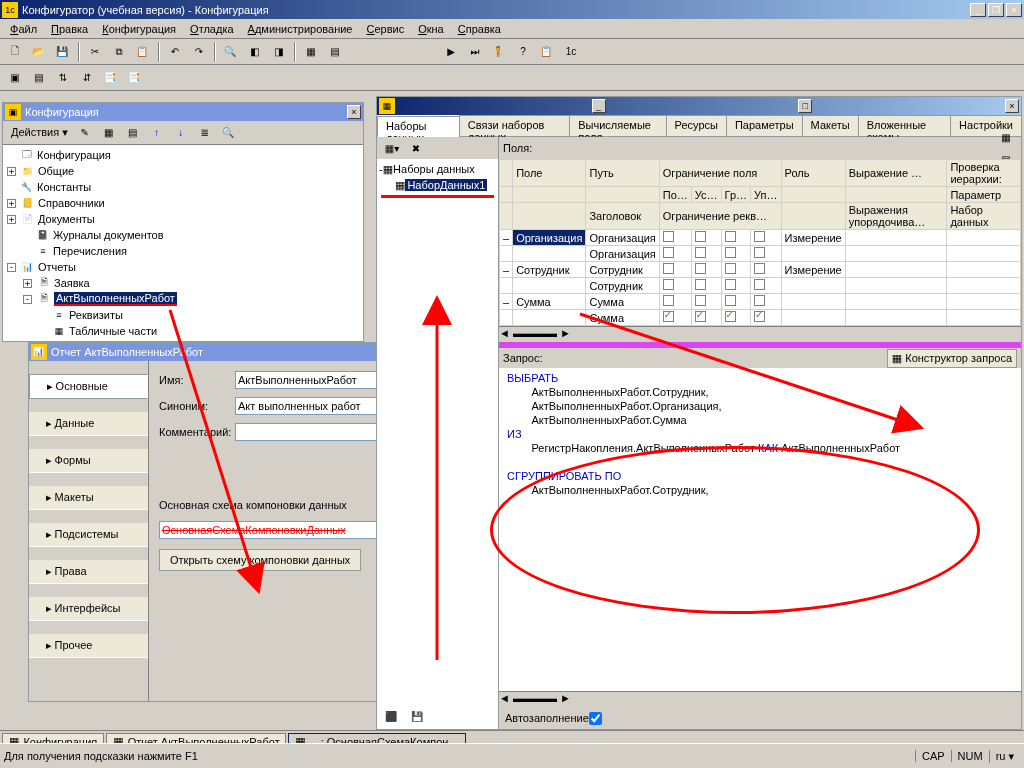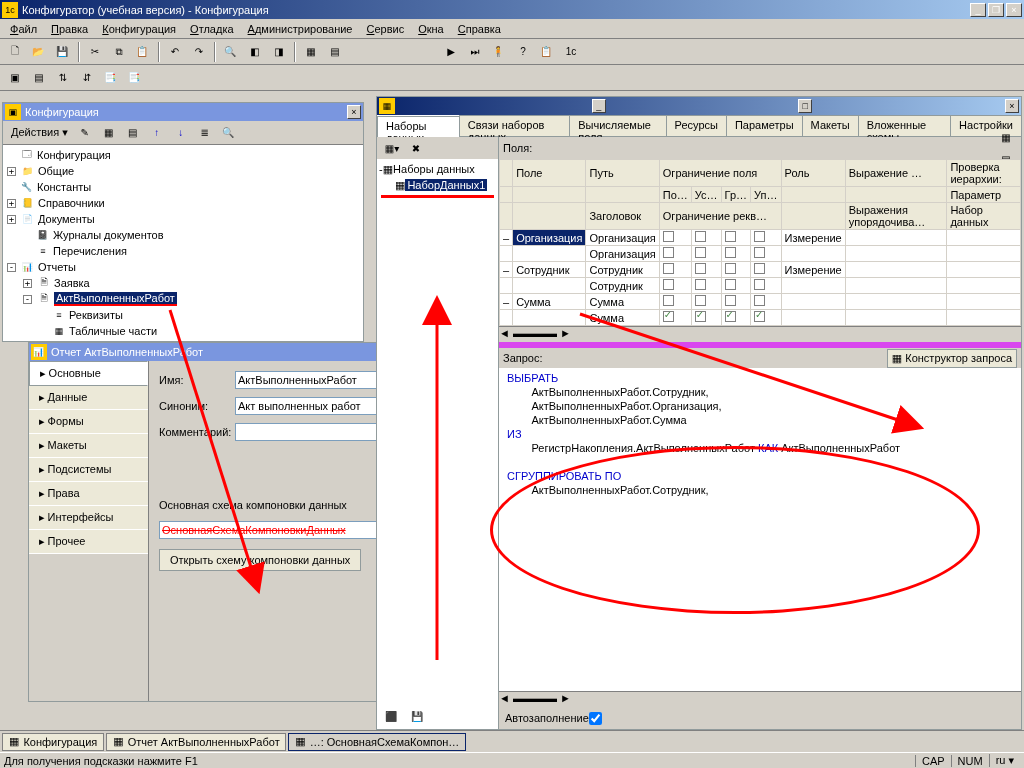--- a/index.html
+++ b/index.html
@@ -41,21 +41,21 @@
 .tree-row .exp { width:12px; text-align:center; font-family:monospace; color:#000;}
 .tree-row .exp.box { border:1px solid #808080; width:9px; height:9px; line-height:7px; font-size:9px; margin:0 2px;}
 .tree-row .ticon { width:16px; height:14px; margin:0 2px; display:flex;align-items:center;justify-content:center; font-size:9px;}
 .tree-row.sel span.lbl { background:#0a246a; color:#fff; padding:0 2px;}
 .red-underline { border-bottom:2px solid red;}
 
 
 .rpt-win { left:28px; top:250px; width:460px; height:360px; z-index:2;}
 .rpt-body { display:flex; height:calc(100% - 18px); background:#d4d0c8;}
 .rpt-tabs { width:120px; background:#d4d0c8; border-right:1px solid #808080;}
-.rpt-tab { padding:5px 10px; background:#ece9d8; border-bottom:1px solid #fff; cursor:default;}
+.rpt-tab { padding:5px 17px; background:#ece9d8; border-bottom:1px solid #fff; cursor:default;margin-top:13px;}
 .rpt-tab.active { background:#fff; font-weight:normal; border:1px solid #919b9c; border-right:1px solid #fff;}
 .rpt-form { flex:1; padding:10px; position:relative;}
 .rpt-form .row { display:flex; align-items:center; margin-bottom:8px;}
 .rpt-form .row label { width:76px;}
 .rpt-form .row input[type=text] { flex:1; border:1px solid #7b9ebd; height:18px; padding:0 2px; background:#fff;}
 .rpt-form .btn { border:1px solid #919b9c; background:#ece9d8; padding:3px 10px; height:22px; cursor:default;}
 .red-box { border:3px solid red; position:absolute; }
 
 
 .schema-win { left:376px; top:4px; width:646px; height:634px; z-index:3;}
@@ -85,21 +85,21 @@
 .query-btn { border:1px solid #919b9c; background:#ece9d8; padding:2px 4px; display:flex; align-items:center; gap:3px;}
 .query-text { flex:1; background:#fff; padding:4px 8px; font-family: "Courier New", monospace; font-size:12px; overflow:auto; white-space:pre; position:relative;}
 .kw { color:#0000cc;}
 .query-footer { height:22px; background:#d4d0c8; display:flex; align-items:center; padding:0 6px; gap:0;}
 
 
 .mdi-tabs { position:absolute; left:0; bottom:16px; right:0; height:22px; background:#d4d0c8; border-top:1px solid #808080; display:flex; align-items:center; padding:0 2px; gap:2px;}
 .mdi-tab { height:18px; padding:0 6px; display:flex; align-items:center; gap:4px; border:1px solid #808080; background:#ece9d8; max-width:180px; overflow:hidden; white-space:nowrap;}
 .mdi-tab.active { background:#d4d0c8; border-color:#0a246a;}
 
-.statusbar { position:absolute; left:0; bottom:0; right:0; height:16px; background:#d4d0c8; border-top:1px solid #fff; display:flex; align-items:center; padding:0 4px;}
+.statusbar { position:absolute; left:0; bottom:0; right:0; height:25px; background:#d4d0c8; border-top:1px solid #fff; display:flex; align-items:center; padding:0 4px;}
 .statusbar .sp { border-left:1px solid #808080; padding:0 6px; margin-left:auto;}
 .statusbar .sp+.sp { margin-left:0;}
 
 
 .ann { position:absolute; z-index:50; pointer-events:none;}
 svg.arrow { overflow:visible;}
 .red-ellipse { position:absolute; border:3px solid red; border-radius:50%; z-index:40; pointer-events:none;}
 </style>
 </head>
 <body>

